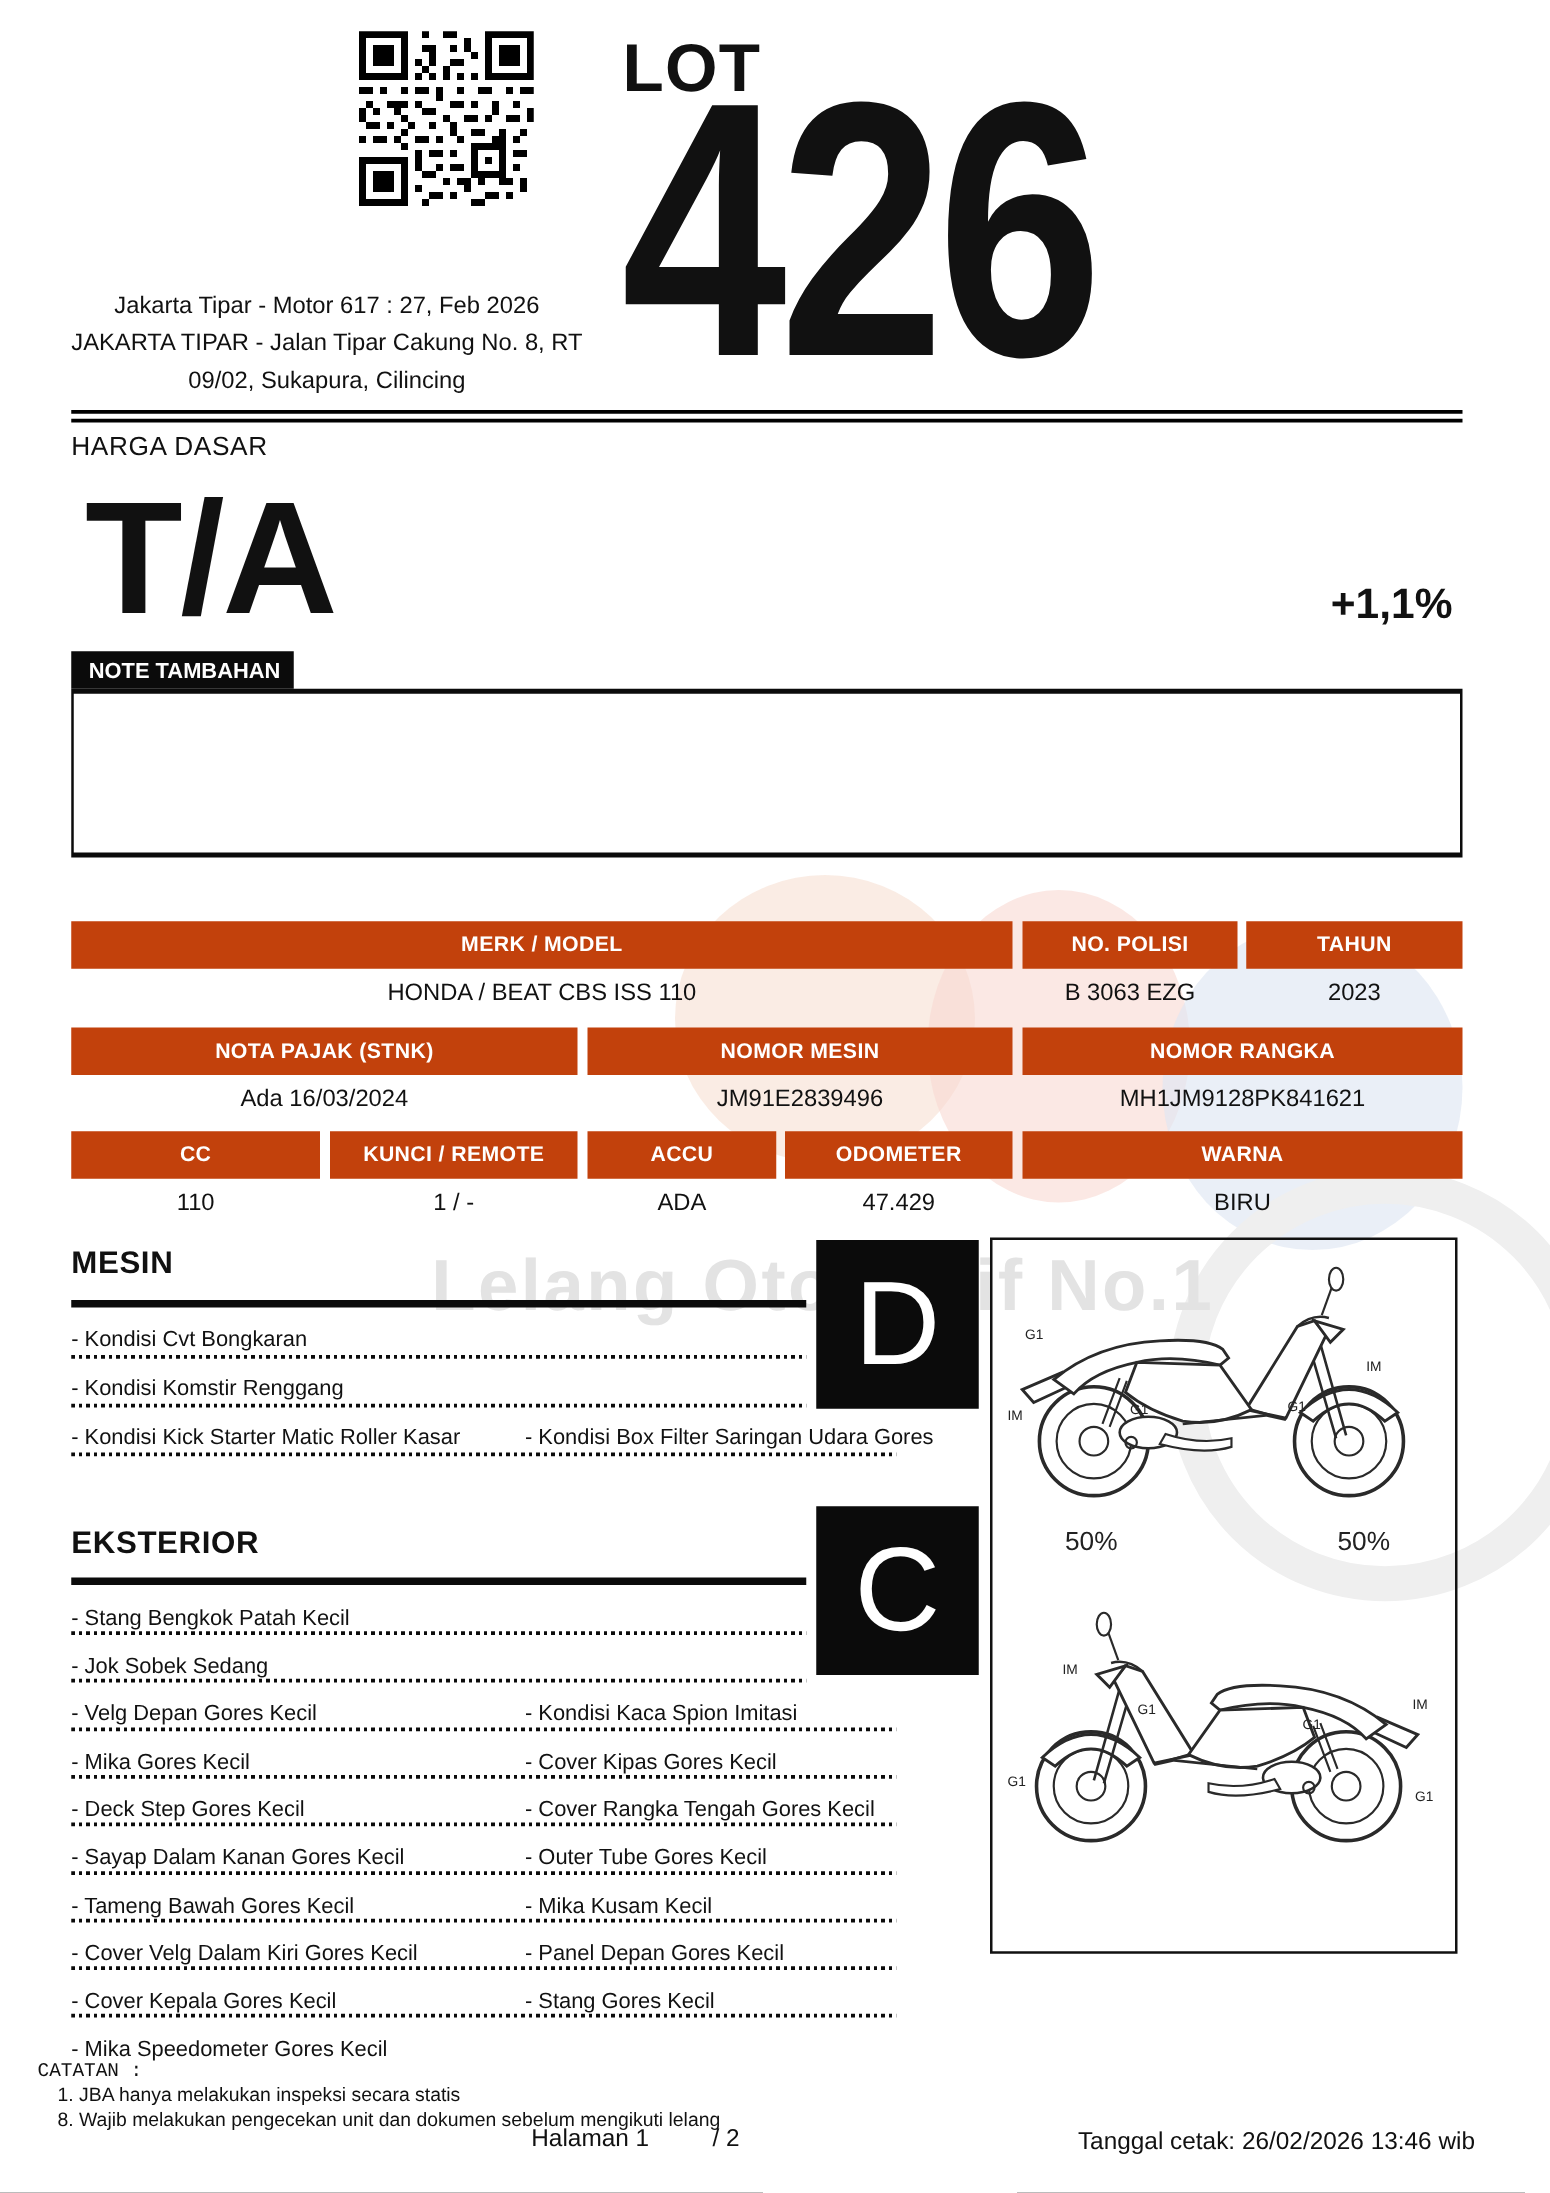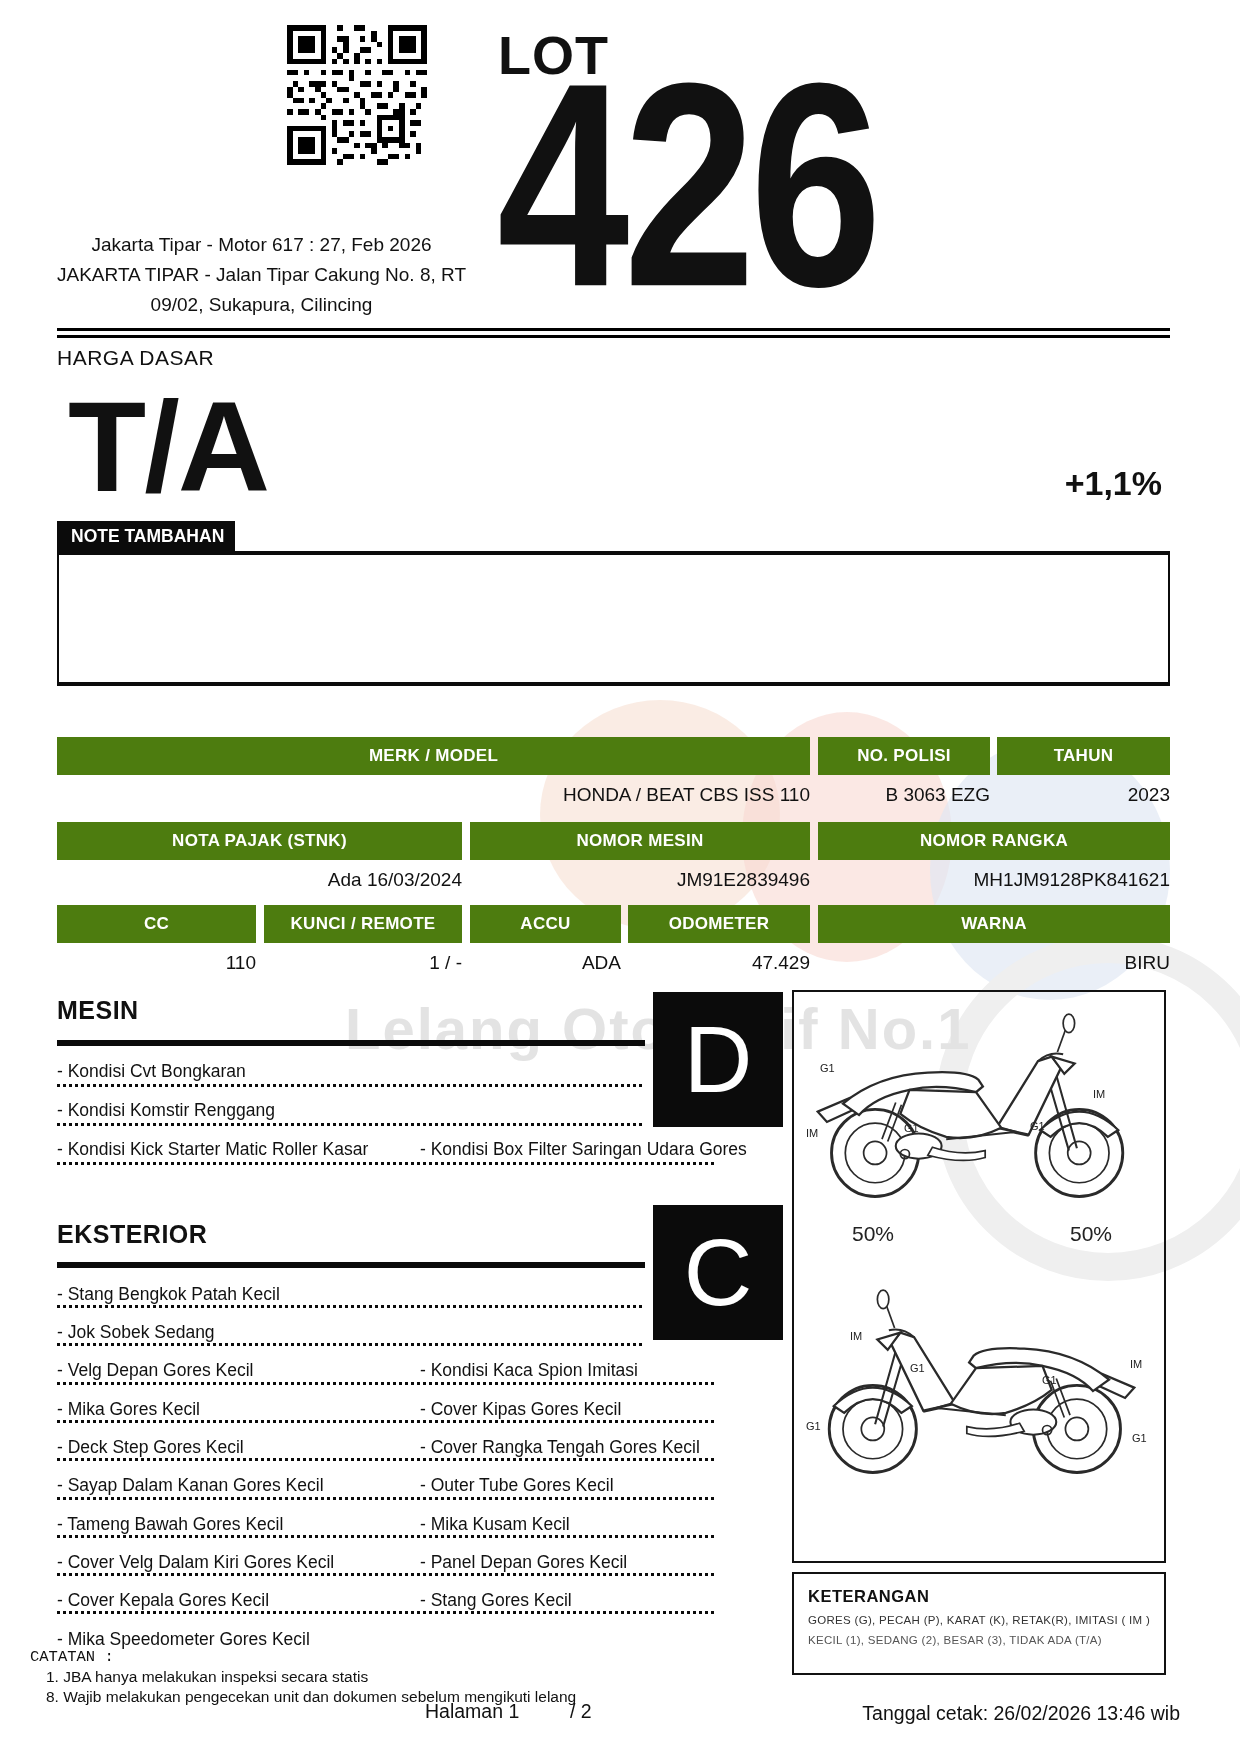--- a/index.html
+++ b/index.html
@@ -20,23 +20,23 @@
   .dblrule{left:57px;top:328px;width:1113px;height:4px;border-top:3px solid #000;border-bottom:3px solid #000;}
   .harga-label{left:57px;top:346px;font-size:21px;letter-spacing:0.5px;}
   .harga-value{left:50px;top:383px;font-size:128px;font-weight:bold;letter-spacing:-2px;line-height:1;margin-left:18px;}
   .adjust{right:78px;top:464px;font-size:34px;font-weight:bold;}
   
   .note-tab{left:57px;top:521px;width:178px;height:30px;background:#0b0b0b;color:#fff;
             font-size:17.5px;font-weight:bold;line-height:30px;padding-left:14px;box-sizing:border-box;}
   .note-box{left:57px;top:551px;width:1113px;height:135px;border:2px solid #0b0b0b;
             border-top-width:4px;border-bottom-width:4px;box-sizing:border-box;font-size:17px;padding:8px;}
   
-  .hcell{position:absolute;height:38px;background:#4d7c0f;color:#fff;font-size:17px;font-weight:bold;
+  .hcell{position:absolute;height:38px;background:#c2410c;color:#fff;font-size:17px;font-weight:bold;
          text-align:center;line-height:38px;letter-spacing:0.3px;}
-  .vcell{position:absolute;height:30px;font-size:19px;text-align:right;line-height:30px;color:#111;}
+  .vcell{position:absolute;height:30px;font-size:19px;text-align:center;line-height:30px;color:#111;}
   
   .sec-title{position:absolute;left:57px;font-size:25px;font-weight:bold;letter-spacing:0.5px;}
   .sec-rule{position:absolute;left:57px;width:588px;height:6px;background:#0b0b0b;}
   .grade-box{position:absolute;left:653px;width:130px;height:135px;background:#0b0b0b;color:#fff;
              font-size:95px;text-align:center;line-height:135px;}
   .lrow{position:absolute;left:57px;width:700px;font-size:17.5px;line-height:22px;}
   .li-left{position:absolute;left:0;white-space:nowrap;}
   .li-right{position:absolute;left:363px;white-space:nowrap;}
   .dotsep{position:absolute;left:57px;height:3px;
           background-image:repeating-linear-gradient(90deg,#0b0b0b 0 3px,transparent 3px 6px);}
@@ -235,25 +235,20 @@
         <use href="#scooter"></use>
       </svg>
     <span class="dlabel" style="left:56px;top:338px">IM</span>
     <span class="dlabel" style="left:116px;top:370px">G1</span>
     <span class="dlabel" style="left:12px;top:428px">G1</span>
     <span class="dlabel" style="left:248px;top:382px">G1</span>
     <span class="dlabel" style="left:336px;top:366px">IM</span>
     <span class="dlabel" style="left:338px;top:440px">G1</span>
   </div>
 
-  <div class="abs ket-box">
-    <div class="ket-title">KETERANGAN</div>
-    <div class="ket-line1">GORES (G), PECAH (P), KARAT (K), RETAK(R), IMITASI ( IM )</div>
-    <div class="ket-line2">KECIL (1), SEDANG (2), BESAR (3), TIDAK ADA (T/A)</div>
-  </div>
 
   <div class="abs cat-title">CATATAN :</div>
   <div class="cat-item" style="top:1668px">1. JBA hanya melakukan inspeksi secara statis</div>
   <div class="cat-item" style="top:1688px">8. Wajib melakukan pengecekan unit dan dokumen sebelum mengikuti lelang</div>
 
   <div class="abs foot" style="left:425px;top:1700px">Halaman 1</div>
   <div class="abs foot" style="left:570px;top:1700px">/ 2</div>
   <div class="abs foot" style="right:60px;top:1702px">Tanggal cetak: 26/02/2026 13:46 wib</div>
 
 </div>

